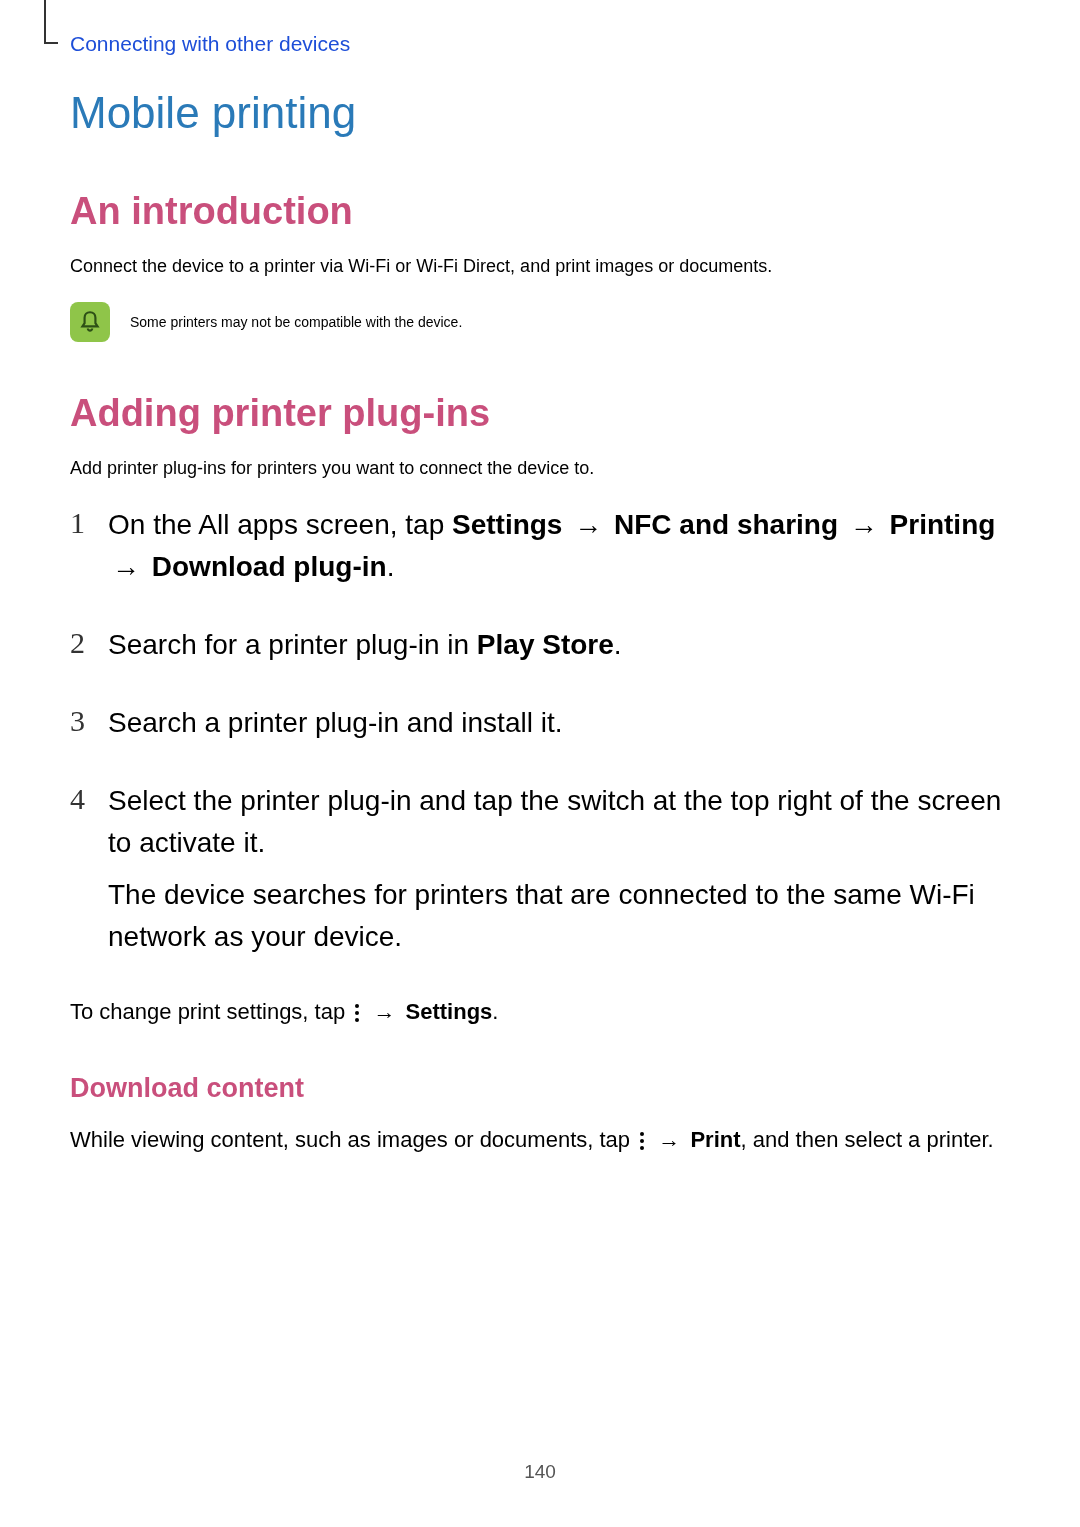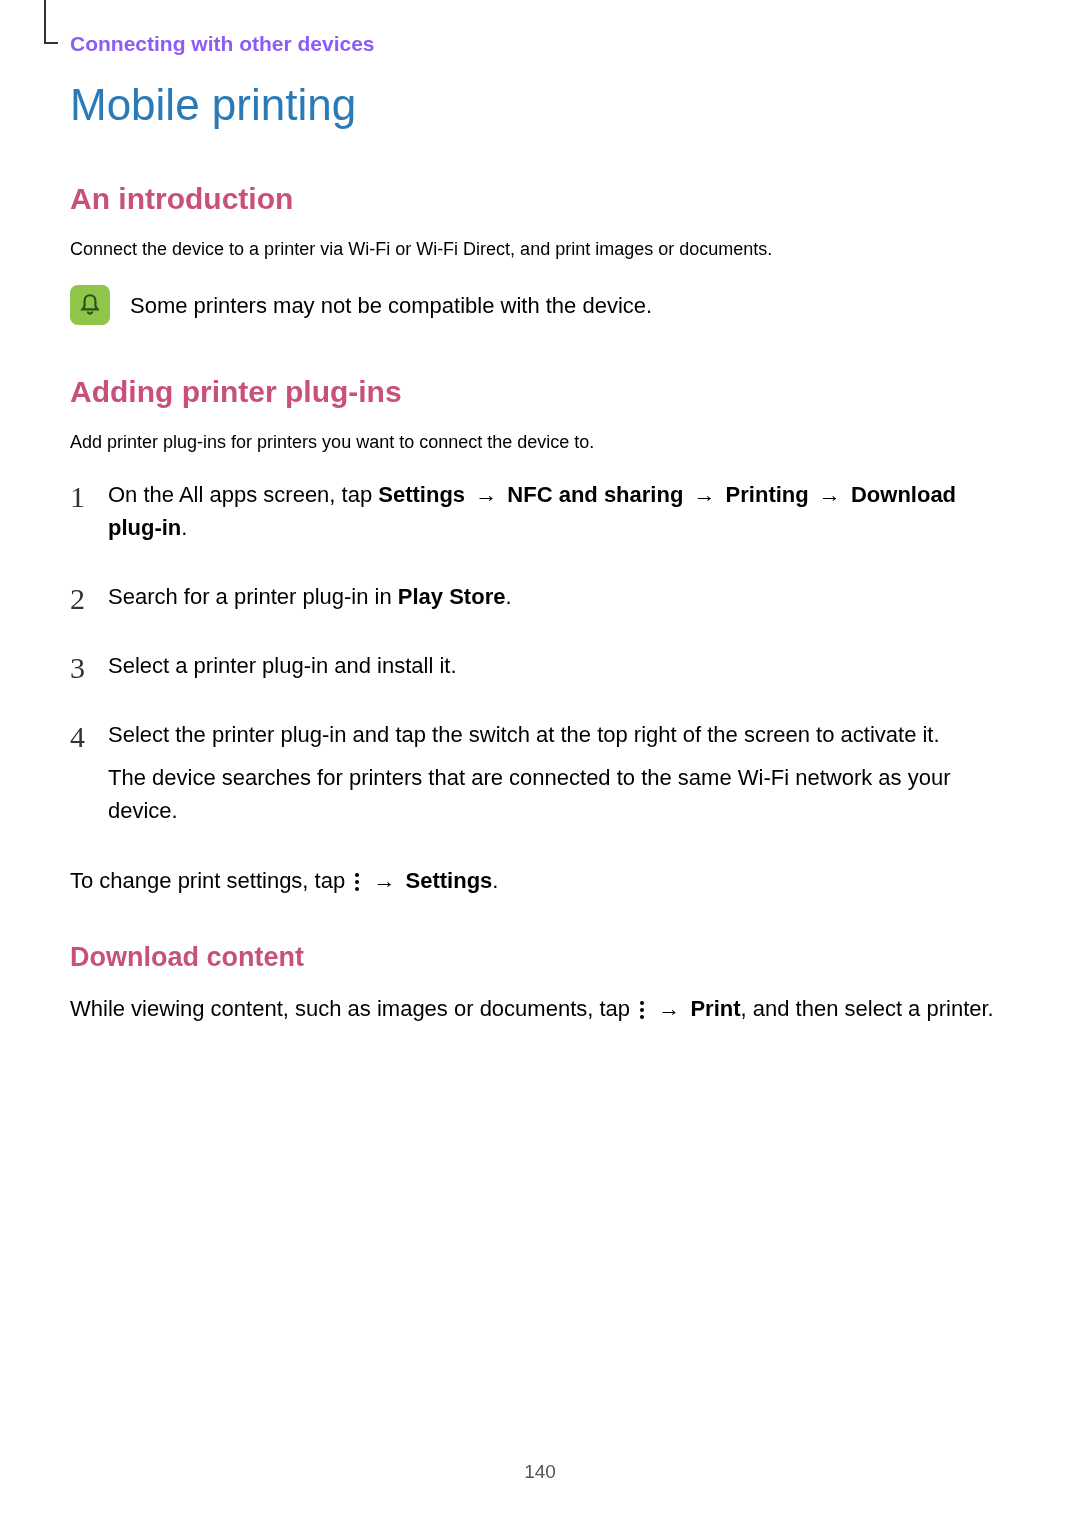--- a/index.html
+++ b/index.html
@@ -22,33 +22,33 @@
       width: 14px;
       height: 44px;
       border-left: 2px solid #333;
       border-bottom: 2px solid #333;
     }
     .page {
       padding: 32px 70px 0 70px;
     }
     .breadcrumb {
       font-size: 21px;
-      color: #8b5cf6;
-      margin-bottom: 24px;
-      font-weight: 700;
+      color: #1d4ed8;
+      margin-bottom: 32px;
+      font-weight: 400;
     }
     h1.main-title {
       color: #2a7ab8;
       font-size: 44px;
       font-weight: 400;
       margin-bottom: 52px;
     }
     h2.section {
       color: #c94f7c;
-      font-size: 30px;
+      font-size: 38px;
       font-weight: 700;
       margin-bottom: 20px;
     }
     h3.subsection {
       color: #c94f7c;
       font-size: 27px;
       font-weight: 700;
       margin-bottom: 18px;
       margin-top: 10px;
     }
@@ -72,33 +72,33 @@
       display: flex;
       align-items: center;
       justify-content: center;
       flex-shrink: 0;
     }
     .note-icon svg {
       width: 26px;
       height: 26px;
     }
     .note-text {
-      font-size: 22px;
+      font-size: 14px;
       line-height: 1.5;
     }
     .step-list {
       list-style: none;
       counter-reset: step;
       margin-bottom: 12px;
     }
     .step-list > li {
       position: relative;
       padding-left: 38px;
       margin-bottom: 36px;
-      font-size: 22px;
+      font-size: 28px;
       line-height: 1.5;
     }
     .step-list > li::before {
       counter-increment: step;
       content: counter(step);
       position: absolute;
       left: 0;
       top: -4px;
       font-size: 30px;
       font-weight: 400;
@@ -184,21 +184,21 @@
       <span class="arrow">→</span>
       <b>NFC and sharing</b>
       <span class="arrow">→</span>
       <b>Printing</b>
       <span class="arrow">→</span>
       <b>Download plug-in</b>.
     </li>
     <li>
       <span>Search for a printer plug-in in </span><b>Play Store</b>.
     </li>
-    <li>Select a printer plug-in and install it.</li>
+    <li>Search a printer plug-in and install it.</li>
     <li>
       <span>Select the printer plug-in and tap the switch at the top right of the screen to activate it.</span>
       <span class="step-sub">The device searches for printers that are connected to the same Wi-Fi network as your device.</span>
     </li>
   </ol>
 
 
   <p class="para-line">
     <span>To change print settings, tap </span><span class="more-icon">
         <span></span>

